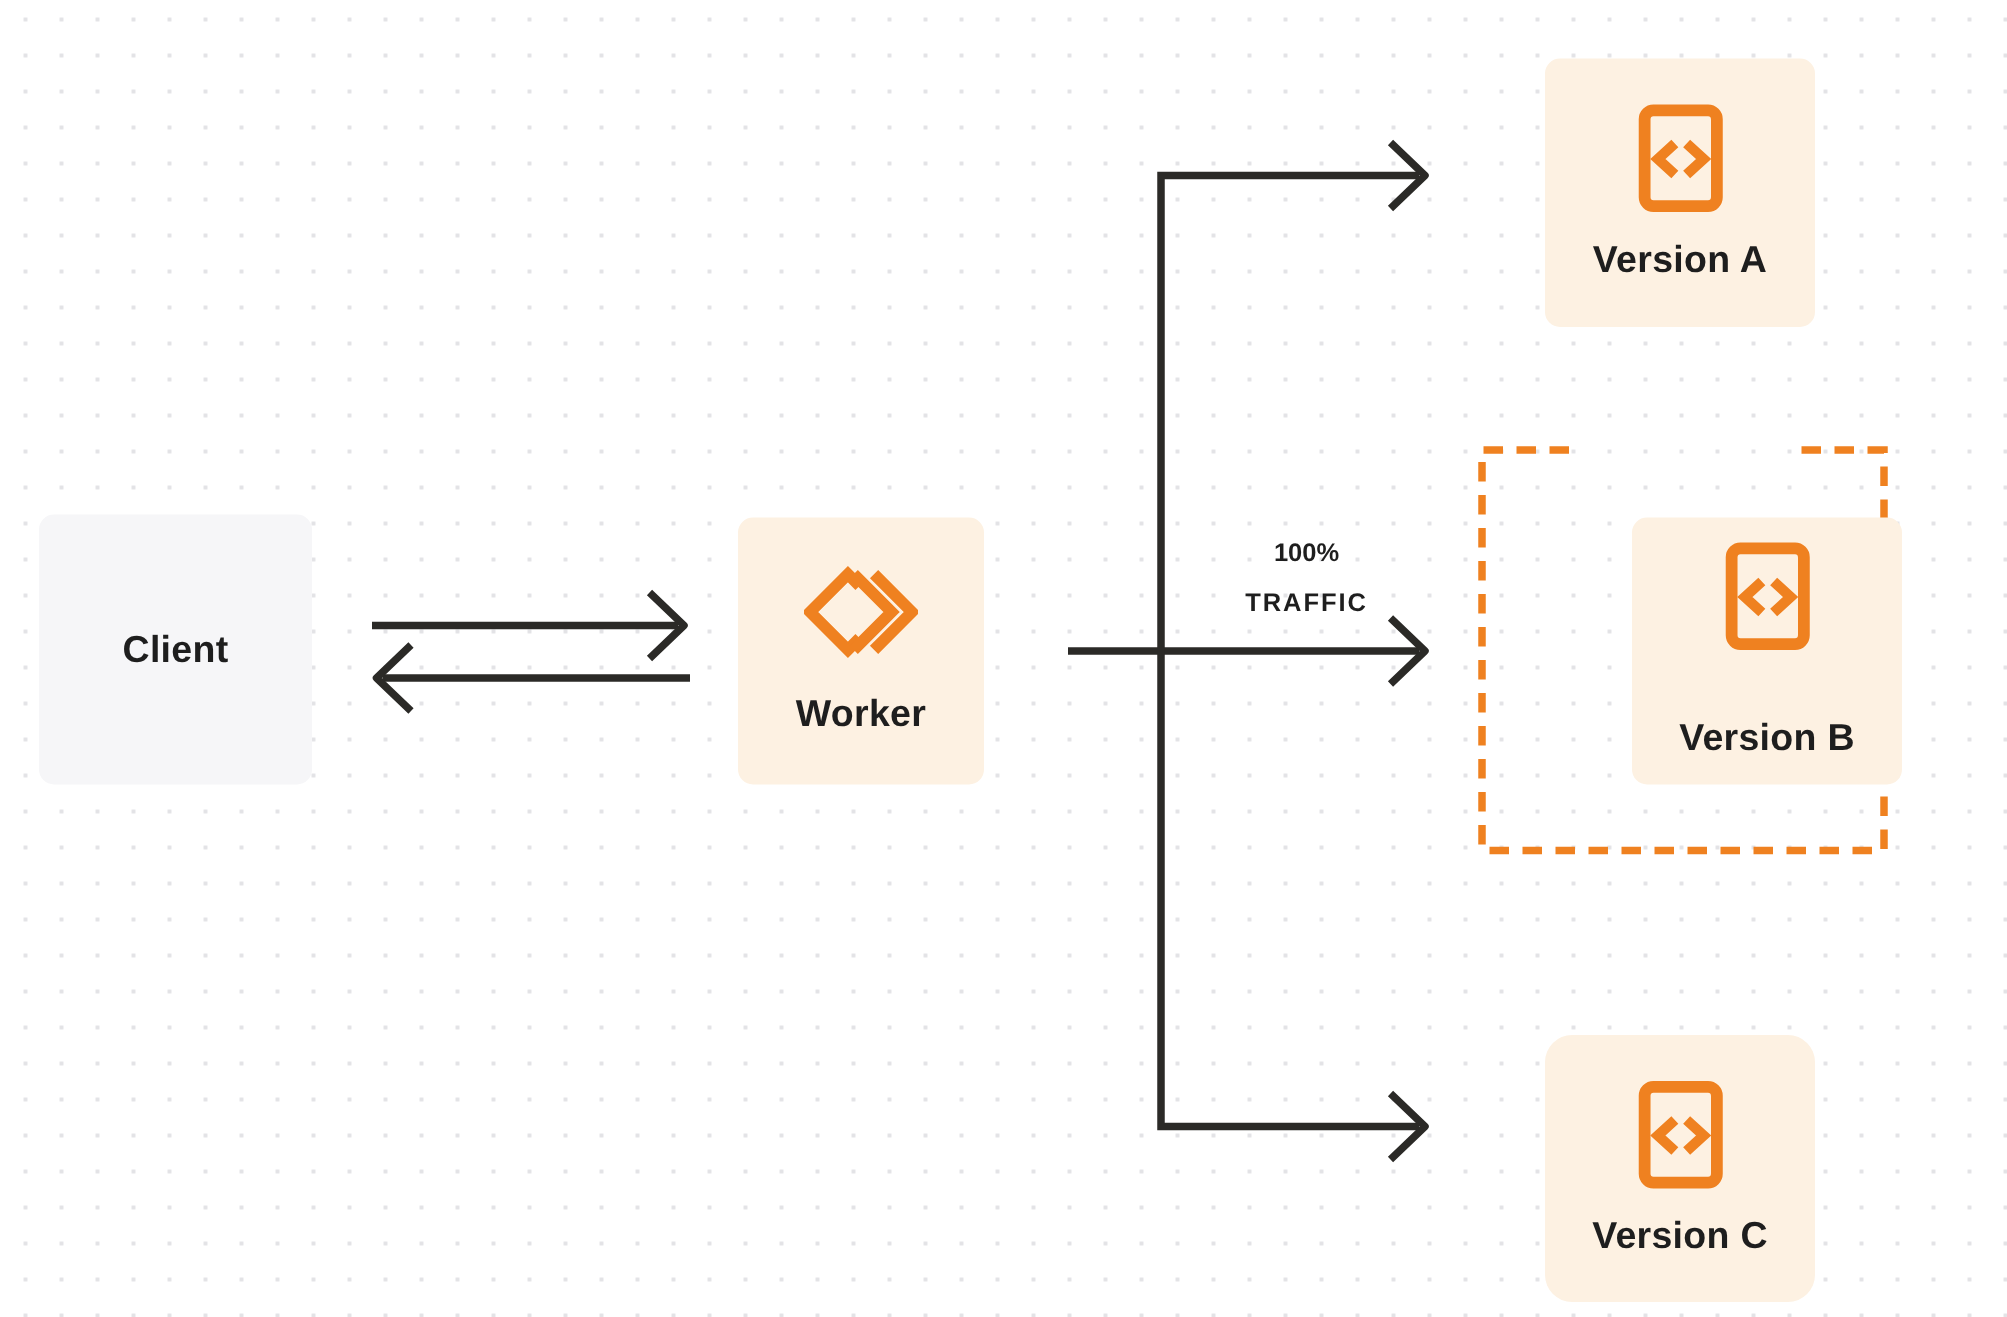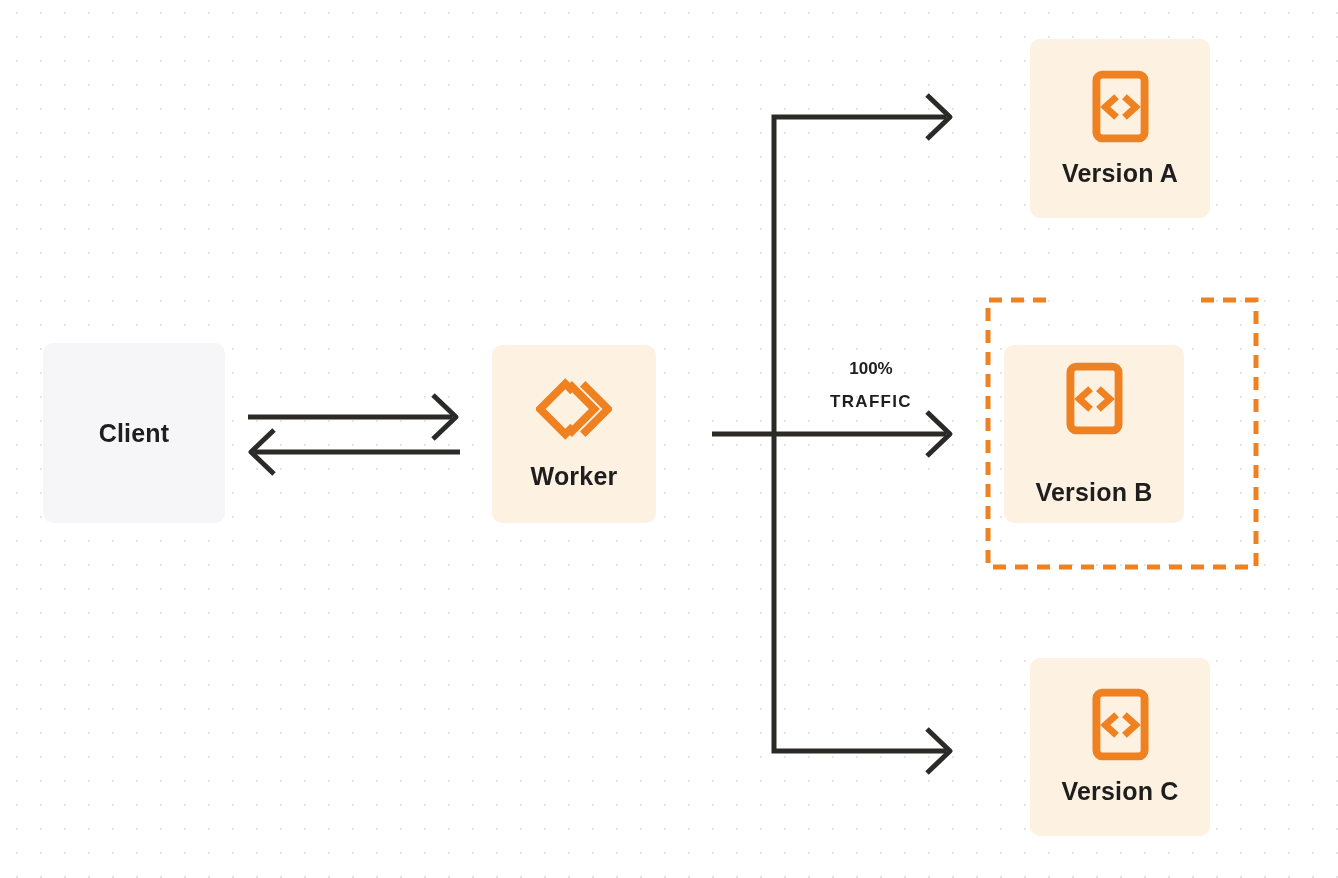--- a/index.html
+++ b/index.html
@@ -25,34 +25,34 @@
     justify-content: center;
   }
   .node .label {
     font-size: 25px;
     font-weight: 700;
     color: #1e1e1e;
     letter-spacing: 0.2px;
   }
 
   .client-node {
-    left: 43px; top: 343px; width: 182px; height: 180px;
+    left: 26px; top: 343px; width: 182px; height: 180px;
     background: #f6f6f8;
     align-items: center;
   }
 
   .cream { background: #fdf1e2; }
 
   .worker-node { left: 492px; top: 345px; width: 164px; height: 178px; text-align: right; }
   .worker-node .icon-wrap { margin-bottom: 18px; }
 
   .version-node { width: 180px; height: 178px; }
   .version-a { left: 1030px; top: 23px;  height: 179px; margin-top: 16px; }
-  .version-b { left: 1004px; top: 345px; gap: 27px; }
-  .version-c { left: 1030px; top: 658px; }
+  .version-b { left: 1088px; top: 345px; gap: 27px; }
+  .version-c { left: 1030px; top: 690px; border-radius: 18px; }
   .version-node .icon-wrap { margin-bottom: 12px; }
 
   .arrows-layer {
     position: absolute;
     left: 0; top: 0;
     width: 1338px; height: 878px;
     pointer-events: none;
   }
 
   .deployed-badge {

